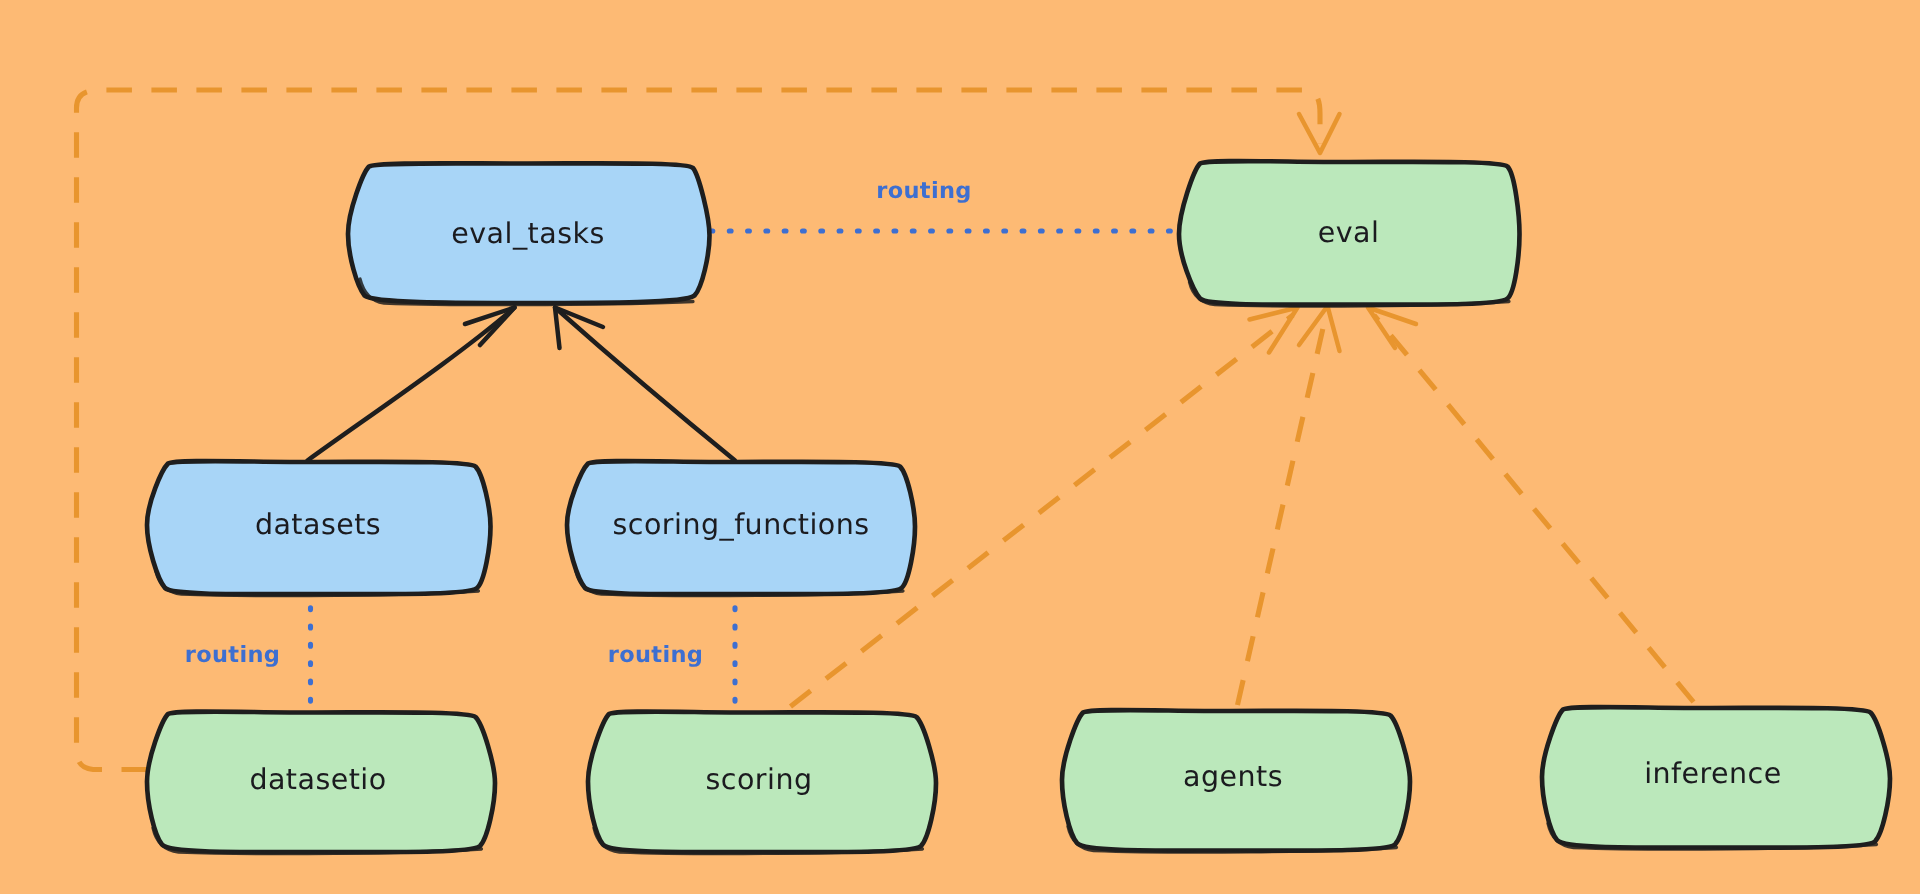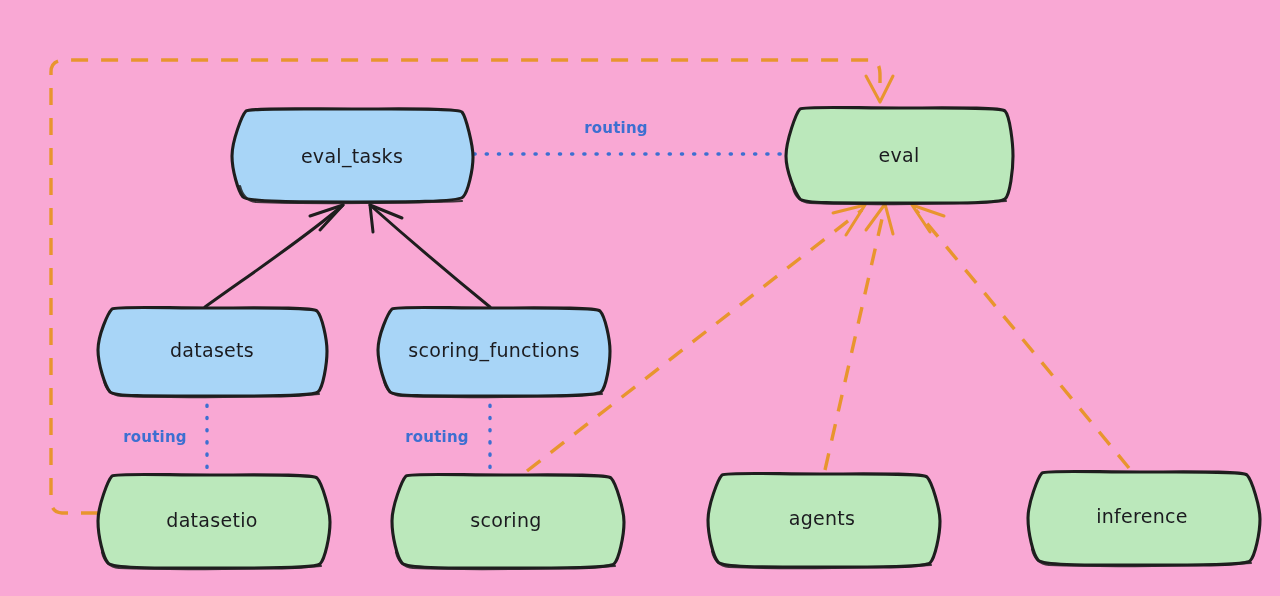--- a/index.html
+++ b/index.html
@@ -4,21 +4,21 @@
 <style>
   html, body {
     margin: 0;
     padding: 0;
     background: #ffffff;
   }
   #canvas {
     position: relative;
     width: 1280px;
     height: 596px;
-    background: #f9a8d4;
+    background: #fdba74;
     overflow: hidden;
     font-family: "DejaVu Sans", sans-serif;
   }
   #diagram-svg {
     position: absolute;
     left: 0;
     top: 0;
     width: 1280px;
     height: 596px;
   }

